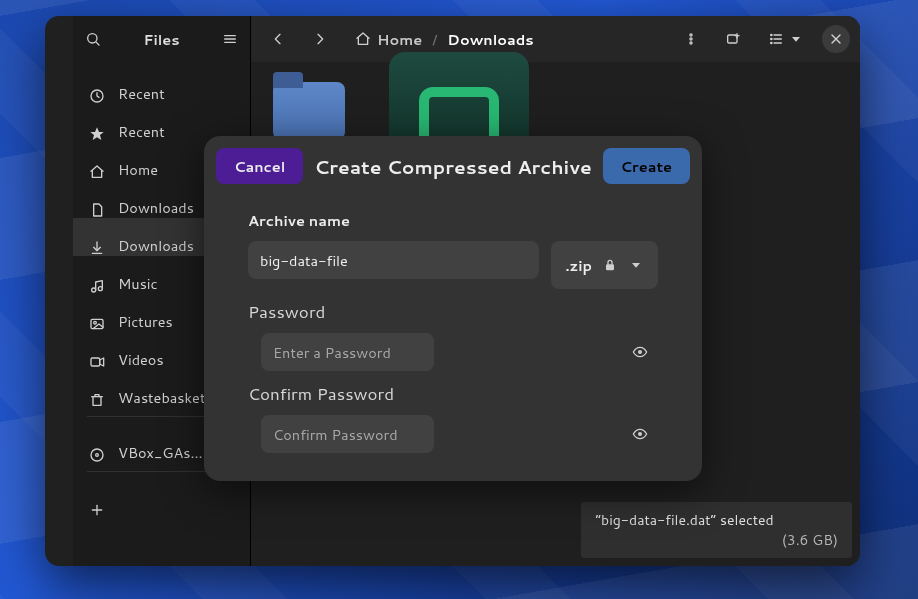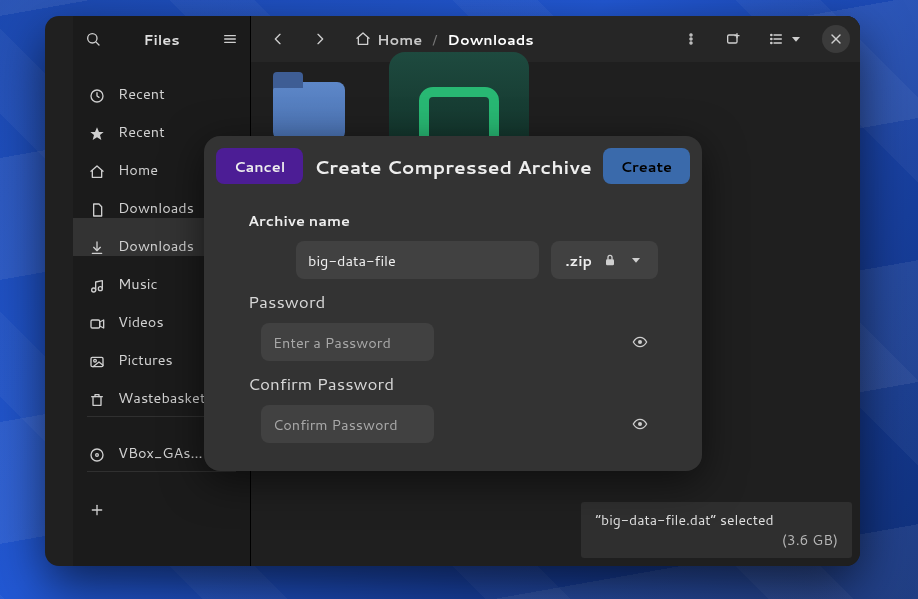--- a/index.html
+++ b/index.html
@@ -127,31 +127,31 @@
     height:36px; padding:0 18px; border:none; border-radius:8px;
     font-size:14.5px; font-weight:700; cursor:pointer;
     background:#4c1d95; color:#eee;
   }
   .btn.primary { background:#3a6aab; color:#000000; }
 
   .dialog-body { padding: 6px 44px 28px 44px; display:flex; flex-direction:column; gap:10px; }
   .field-label { font-size:14.5px; font-weight:700; color:#eee; margin-top:6px; }
   .field-sublabel { font-size:17px; color:#d7d7d7; }
 
-  .input-row { display:flex; gap:12px;margin-left:48px; }
+  .input-row { display:flex; gap:12px; }
   .text-input {
     flex:1; height:38px; background:#414141; border:none; border-radius:8px;
     padding:0 12px; font-size:14.5px; color:#eee;
   }
   .text-input::placeholder { color:#a8a8a8; }
   .password-wrap { position:relative;margin-left:13px; }
   .password-wrap .eye { position:absolute; right:10px; top:50%; transform:translateY(-50%); }
 
   .ext-chip {
-    height:38px; padding:0 14px; background:#414141; border:none; border-radius:8px;
+    height:48px; padding:0 14px; background:#414141; border:none; border-radius:8px;
     display:inline-flex; align-items:center; gap:10px; color:#eee; font-size:14.5px; font-weight:700;
     cursor:pointer;
   }
   .ext-chip .tri { font-size:10px; }
 </style>
 </head>
 <body>
 
 <div class="bg"></div>
 
@@ -226,35 +226,35 @@
               <circle cx="7" cy="18" r="3"></circle>
               <circle cx="17" cy="16" r="3"></circle>
               <path d="M10 18V6l10-2v12"></path>
             </svg>
           </span>
         <span>Music</span>
       </div>
       <div class="side-item">
         <span class="icon">
             <svg viewBox="0 0 24 24">
-              <rect x="3" y="6" width="13" height="12" rx="2"></rect>
-              <polygon points="16 9 22 6 22 18 16 15"></polygon>
-            </svg>
-          </span>
-        <span>Videos</span>
-      </div>
-      <div class="side-item">
-        <span class="icon">
-            <svg viewBox="0 0 24 24">
               <rect x="3" y="5" width="18" height="14" rx="2"></rect>
               <circle cx="9" cy="10" r="2"></circle>
               <path d="M21 17l-6-5-9 7"></path>
             </svg>
           </span>
         <span>Pictures</span>
+      </div>
+      <div class="side-item">
+        <span class="icon">
+            <svg viewBox="0 0 24 24">
+              <rect x="3" y="6" width="13" height="12" rx="2"></rect>
+              <polygon points="16 9 22 6 22 18 16 15"></polygon>
+            </svg>
+          </span>
+        <span>Videos</span>
       </div>
       <div class="side-item">
         <span class="icon">
             <svg viewBox="0 0 24 24">
               <polyline points="4 7 20 7"></polyline>
               <path d="M6 7v13h12V7"></path>
               <path d="M9 7V4h6v3"></path>
             </svg>
           </span>
         <span>Wastebasket</span>

